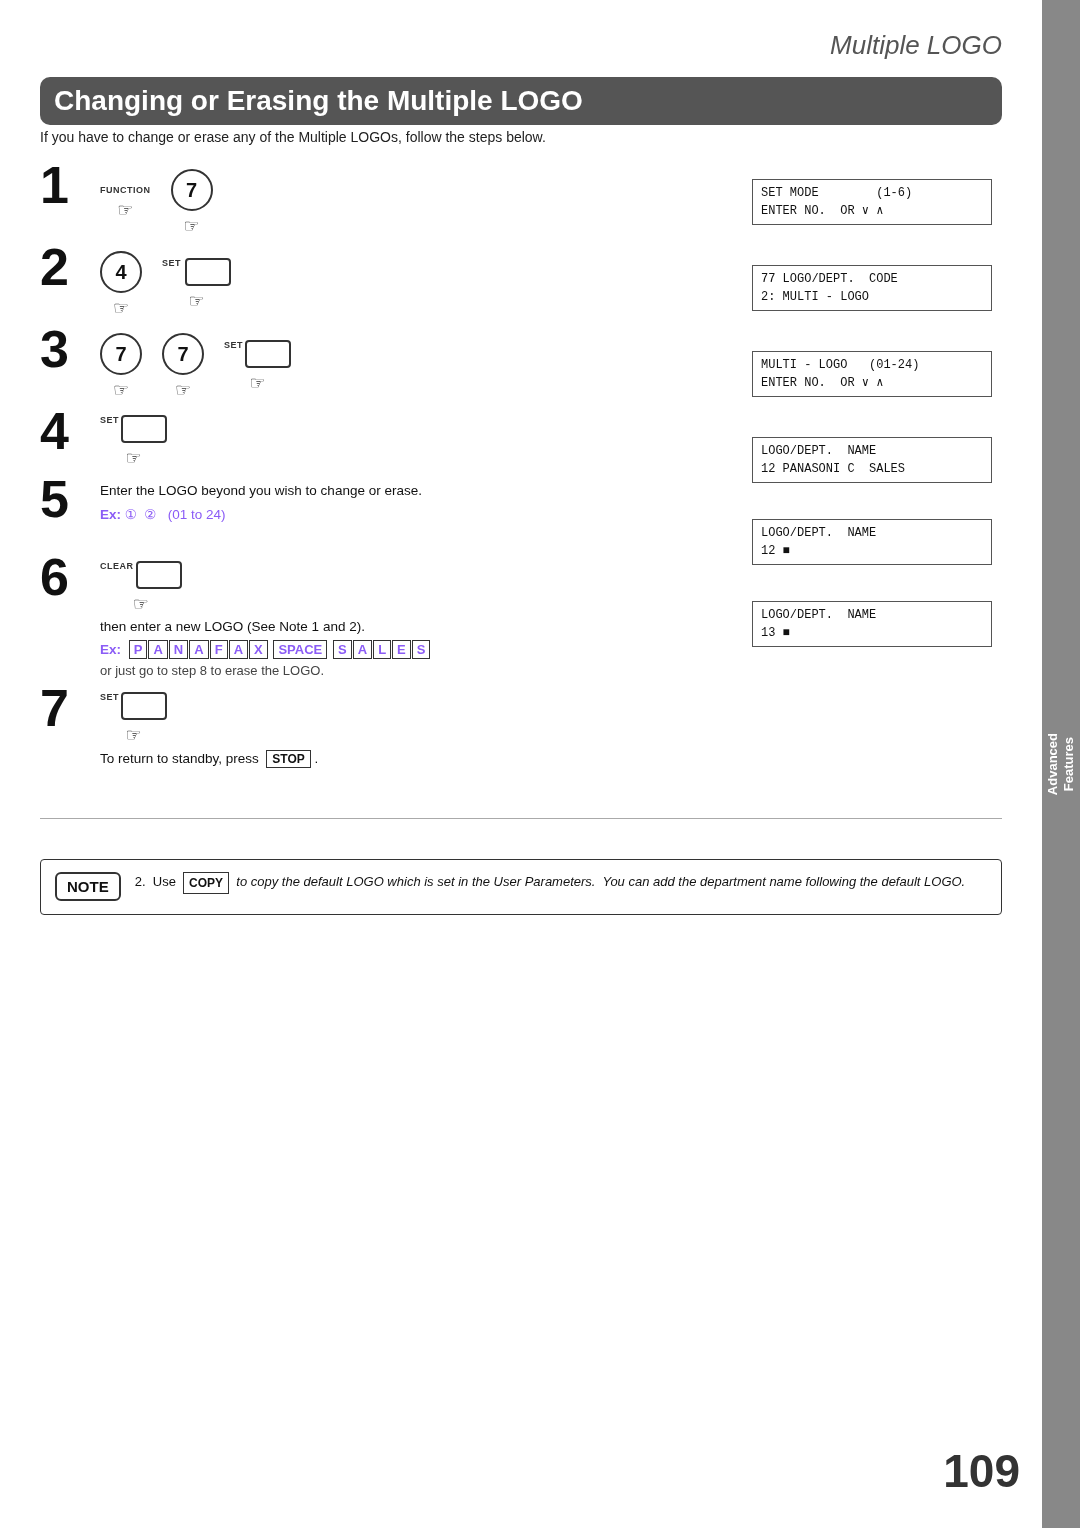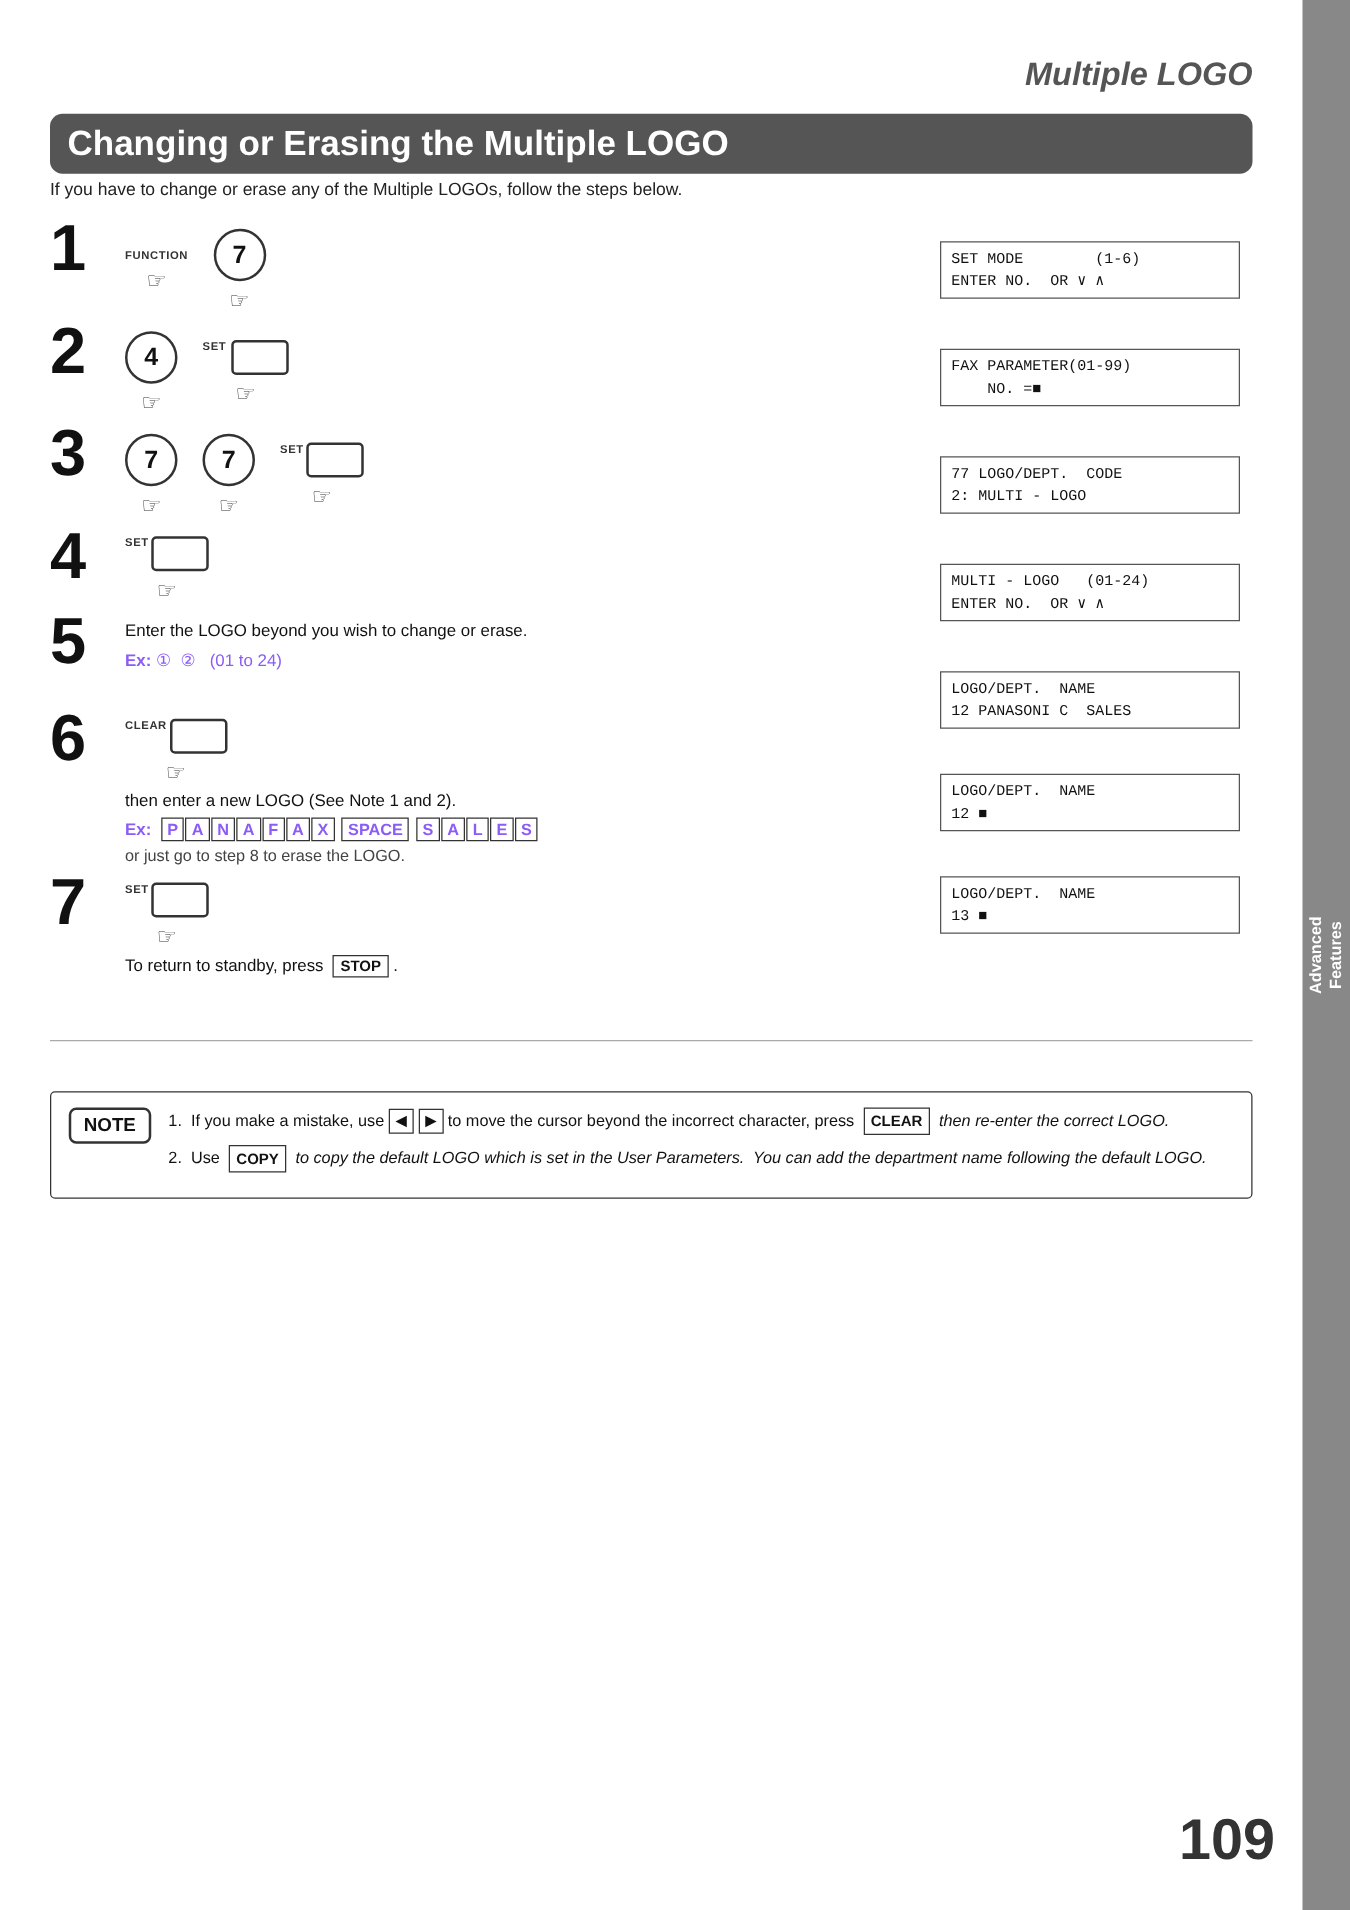--- a/index.html
+++ b/index.html
@@ -37,25 +37,24 @@
     
     .content {
       margin-right: 38px;
       padding: 30px 40px 40px 40px;
     }
 
     
     .page-title {
       text-align: right;
       font-size: 26px;
-      font-weight: bold;
+      font-weight: normal;
       color: #555555;
       margin-bottom: 16px;
       font-style: italic;
-      margin-top: 14px;
     }
 
     
     .section-heading {
       background: #555555;
       color: white;
       font-size: 28px;
       font-weight: bold;
       padding: 8px 14px;
       margin-bottom: 4px;
@@ -455,23 +454,20 @@
       </div>
 
     </div>
 
     <div class="right-col">
 
       <div class="right-display-item" style="margin-top:16px;">
         <div class="display-box">SET MODE&nbsp;&nbsp;&nbsp;&nbsp;&nbsp;&nbsp;&nbsp;&nbsp;(1-6)<br>ENTER NO.&nbsp; OR ∨ ∧</div>
       </div>
 
-      <div class="right-display-item" style="margin-top:22px;">
-        <div class="display-box">FAX PARAMETER(01-99)<br>&nbsp;&nbsp;&nbsp;&nbsp;NO. =■</div>
-      </div>
 
       <div class="right-display-item" style="margin-top:22px;">
         <div class="display-box">77 LOGO/DEPT.&nbsp; CODE<br>2: MULTI - LOGO</div>
       </div>
 
       <div class="right-display-item" style="margin-top:22px;">
         <div class="display-box">MULTI - LOGO&nbsp;&nbsp;&nbsp;(01-24)<br>ENTER NO.&nbsp; OR ∨ ∧</div>
       </div>
 
       <div class="right-display-item" style="margin-top:22px;">
@@ -489,28 +485,20 @@
     </div>
 
   </div>
 
   <hr class="divider">
 
   <div class="note-section">
     <div class="note-label">NOTE</div>
     <div class="note-content">
       <div class="note-item">
-        1.&nbsp; If you make a mistake, use
-        <span class="arrow-btn">◀</span>
-        <span class="arrow-btn">▶</span>
-        to move the cursor beyond the incorrect character, press
-        &nbsp;<span class="inline-key">CLEAR</span>&nbsp;
-        <em>then re-enter the correct LOGO.</em>
-      </div>
-      <div class="note-item">
         2.&nbsp; Use &nbsp;<span class="inline-key">COPY</span>&nbsp;
         <em>to copy the default LOGO which is set in the User Parameters.&nbsp; You can add the department name following the default LOGO.</em>
       </div>
     </div>
   </div>
 
 </div>
 
 <div class="page-number">109</div>
 

